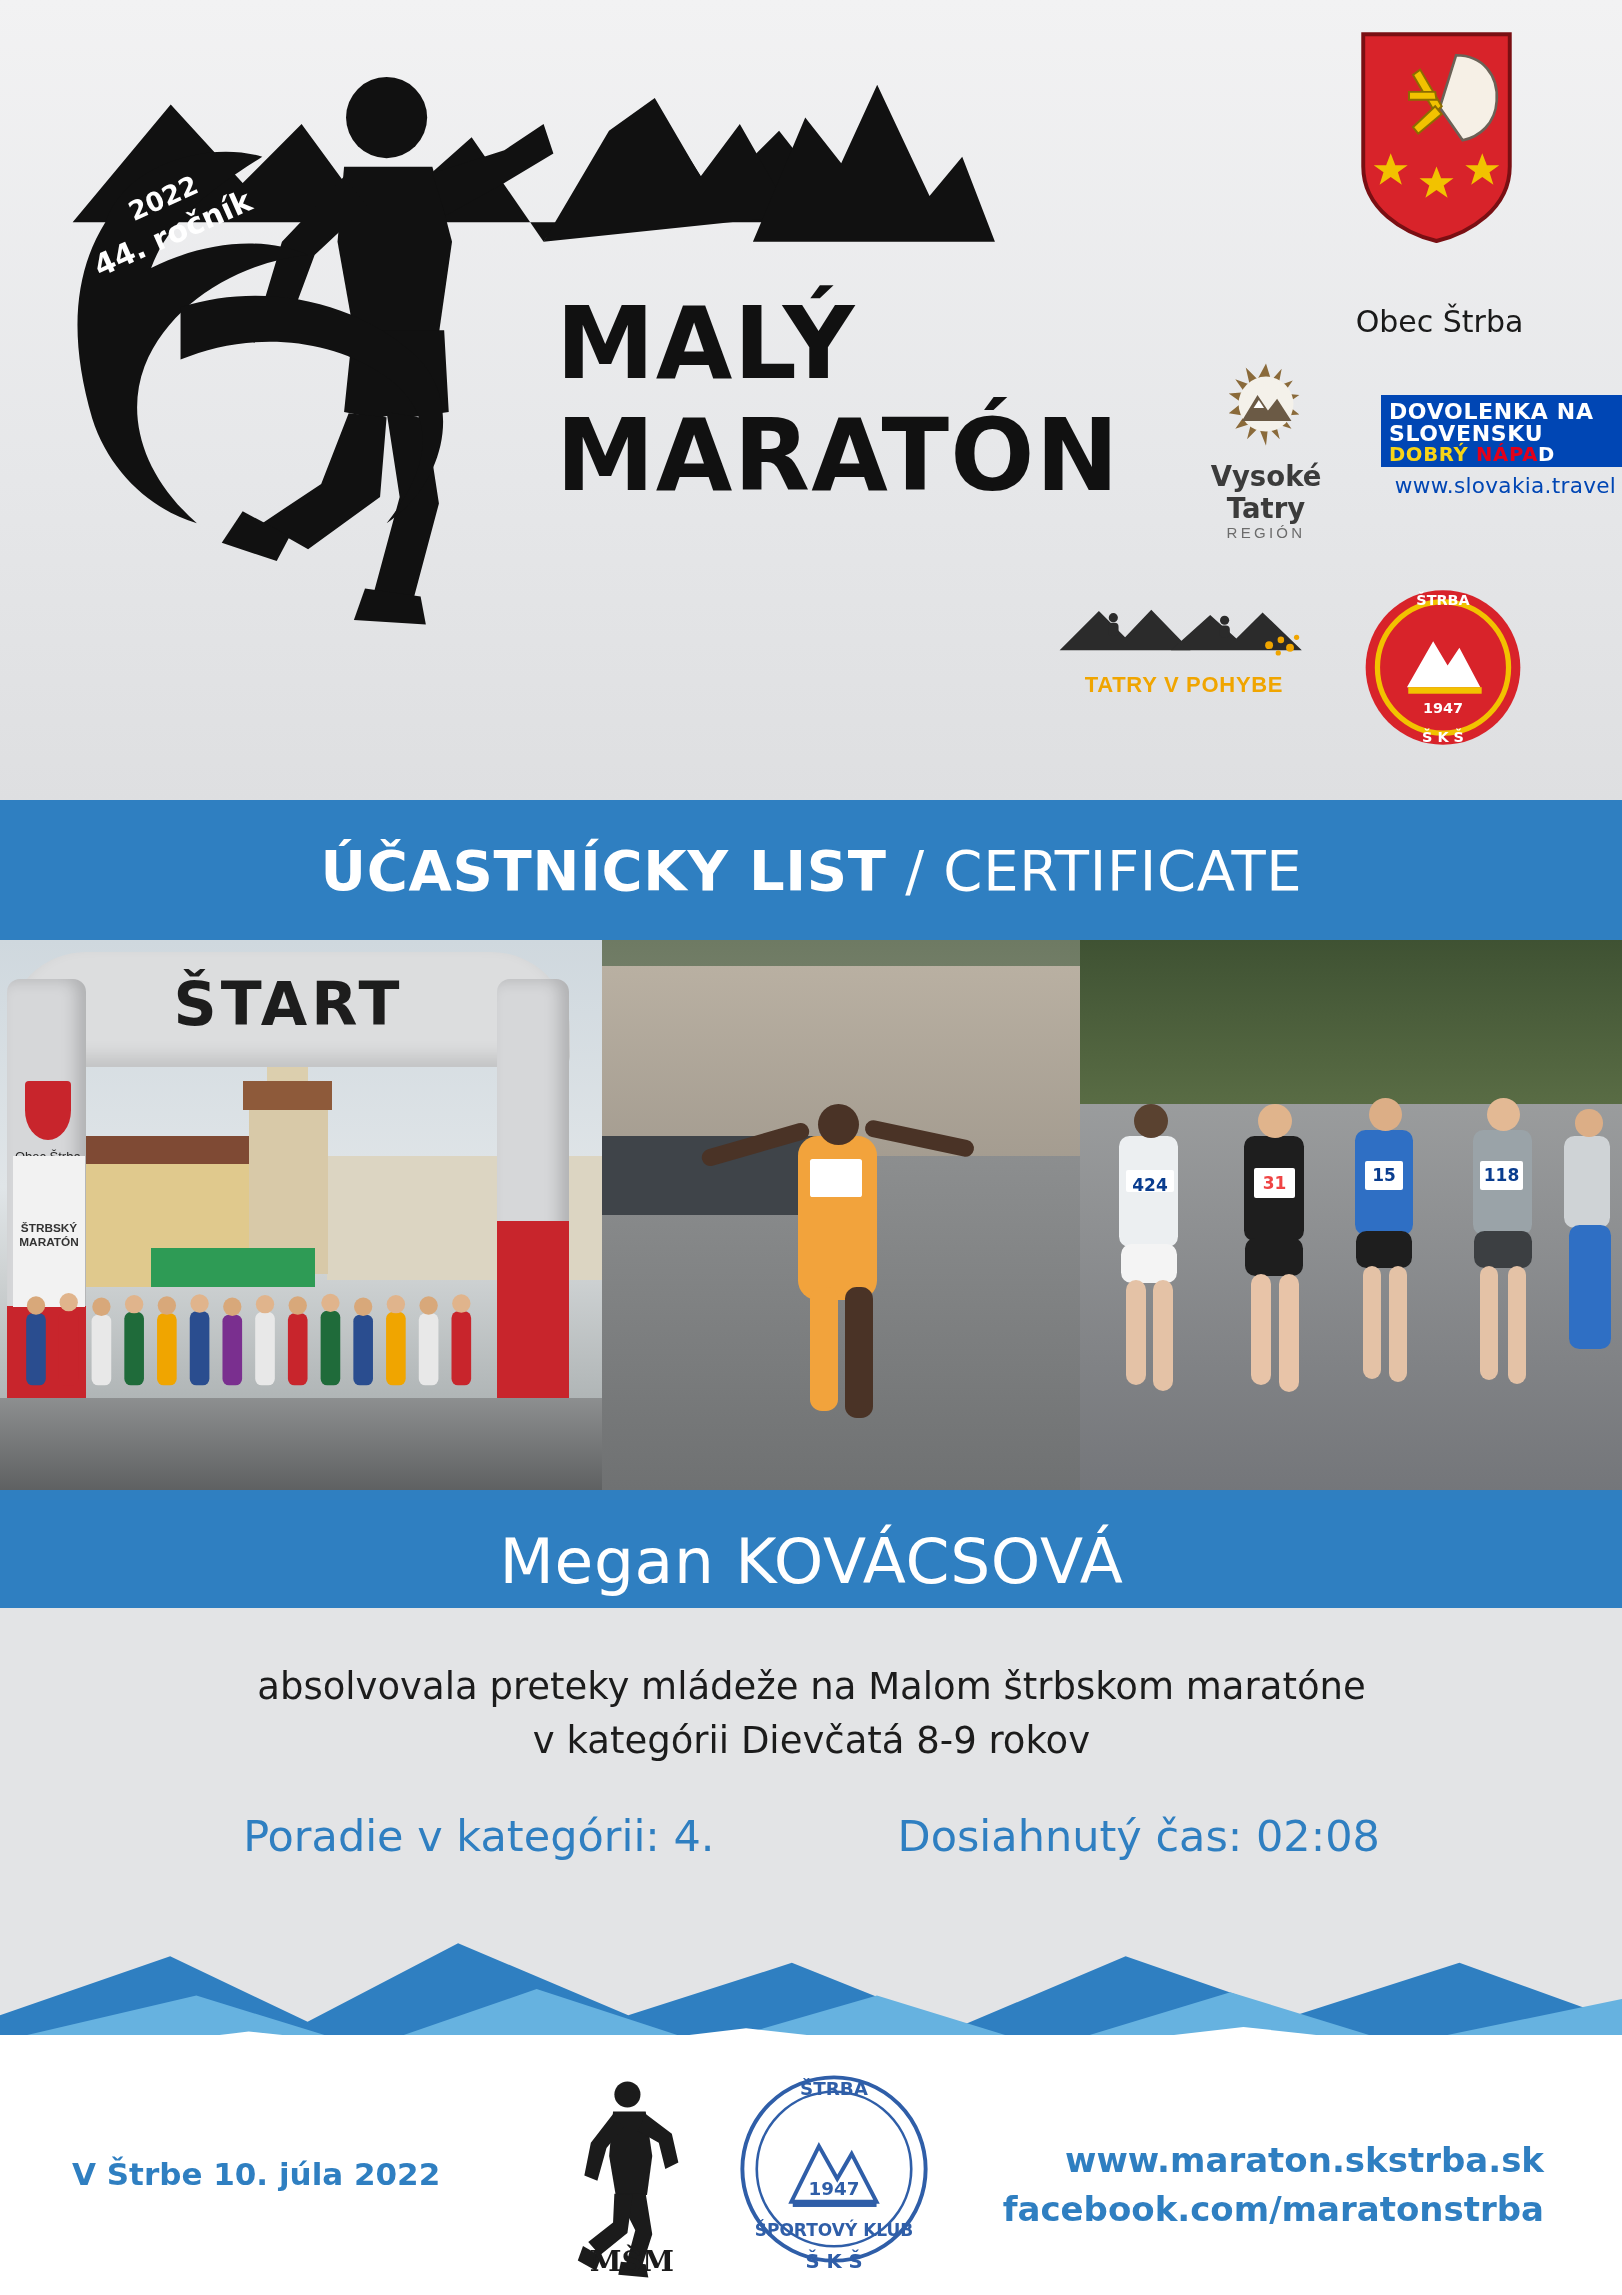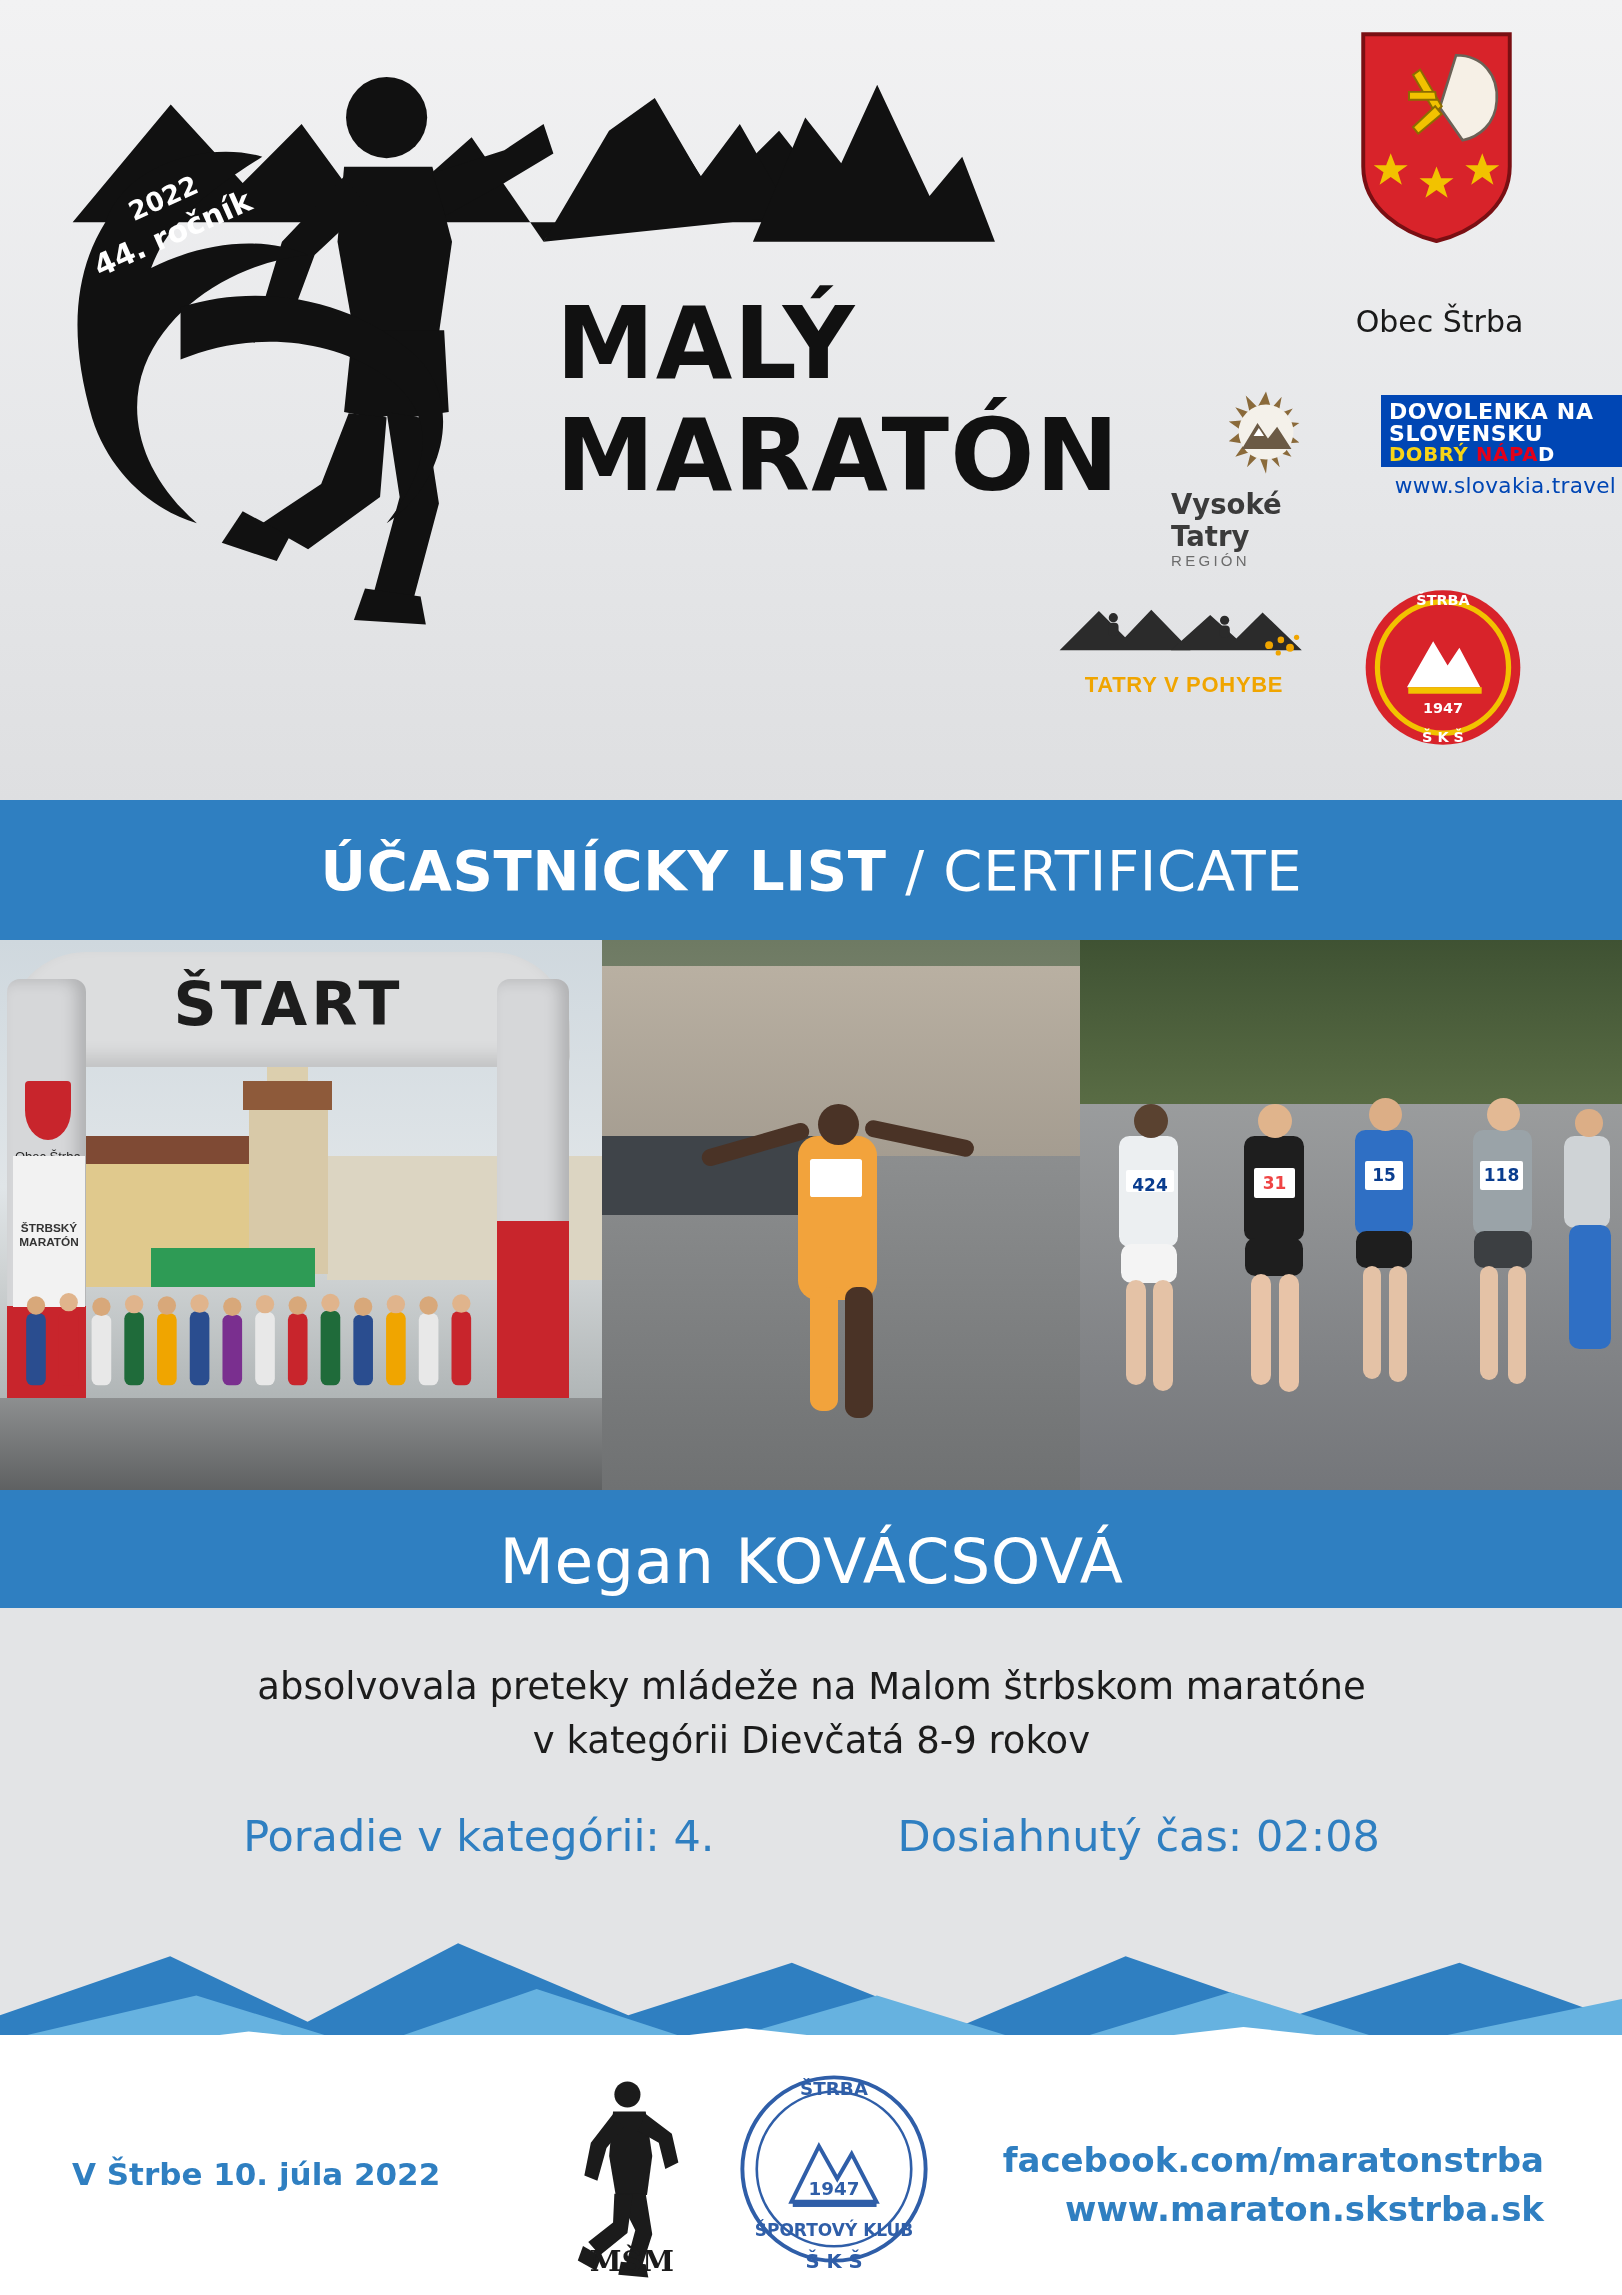--- a/index.html
+++ b/index.html
@@ -77,22 +77,23 @@
     top: 275px;
     width: 301px;
     text-align: center;
     font-size: 30px;
     color: #1a1a1a;
     font-family: "DejaVu Sans", sans-serif;
   }
   .sp-vt {
     position: absolute;
     left: -33px;
-    top: 356px;
+    top: 328px;
     width: 190px;
+    text-align: center;
   }
   .sp-vt .vt-name {
     font-size: 27.5px;
     font-weight: bold;
     color: #3b3b3b;
     margin-top: 2.6px;
     font-family: "DejaVu Sans", sans-serif;
   }
   .sp-vt .vt-sub {
     font-size: 15px;
@@ -653,18 +654,18 @@
       <circle cx="145" cy="165" r="118" fill="none" stroke="#2f5ea8" stroke-width="4"></circle>
       <path d="M80 215 L122 130 L150 180 L172 142 L210 215 Z" fill="none" stroke="#2f5ea8" stroke-width="6"></path>
       <rect x="82" y="215" width="128" height="8" fill="#2f5ea8"></rect>
       <text x="145" y="52" text-anchor="middle" font-family="DejaVu Sans, sans-serif" font-size="28" font-weight="bold" fill="#2f5ea8">ŠTRBA</text>
       <text x="145" y="205" text-anchor="middle" font-family="DejaVu Sans, sans-serif" font-size="28" font-weight="bold" fill="#2f5ea8">1947</text>
       <text x="145" y="268" text-anchor="middle" font-family="DejaVu Sans, sans-serif" font-size="26" font-weight="bold" fill="#2f5ea8">ŠPORTOVÝ KLUB</text>
       <text x="145" y="316" text-anchor="middle" font-family="DejaVu Sans, sans-serif" font-size="30" font-weight="bold" fill="#2f5ea8">Š K Š</text>
     </svg>
 
     <div class="footer-links">
+      <div>www.maraton.skstrba.sk</div>
       <div>facebook.com/maratonstrba</div>
-      <div>www.maraton.skstrba.sk</div>
     </div>
   </div>
 </div>
 
 
 </body></html>

